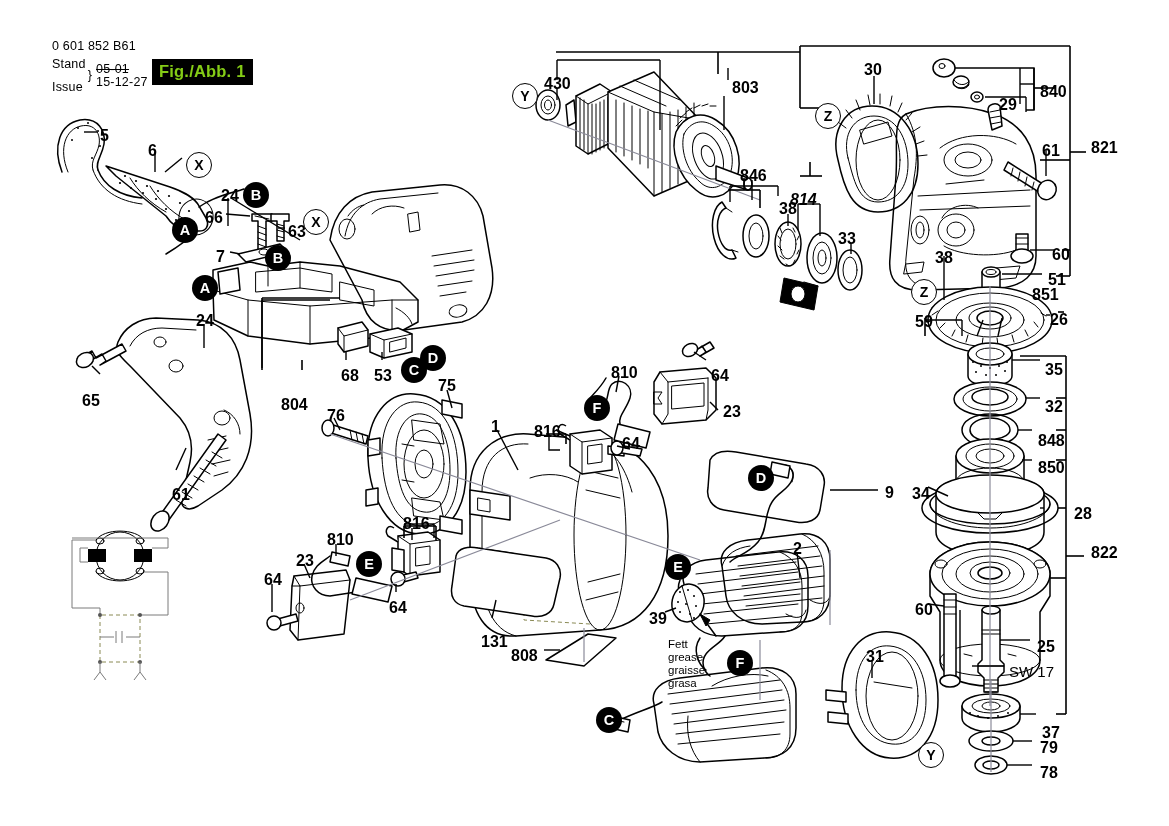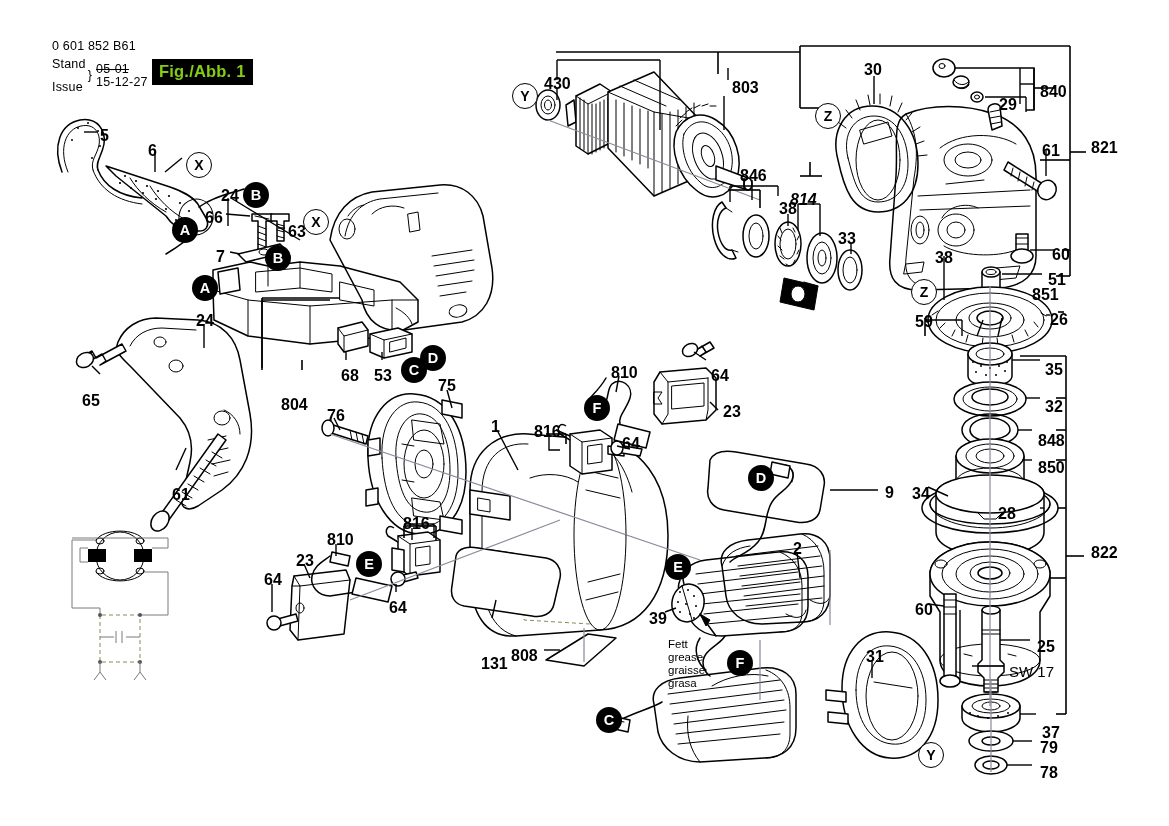--- a/index.html
+++ b/index.html
@@ -823,21 +823,21 @@
       <div class="lbl" style="left: 611px; top: 365px;">810</div>
       <div class="lbl" style="left: 711px; top: 368px;">64</div>
       <div class="lbl" style="left: 723px; top: 404px;">23</div>
       <div class="lbl" style="left: 885px; top: 485px;">9</div>
       <div class="lbl" style="left: 793px; top: 541px;">2</div>
       <div class="lbl" style="left: 327px; top: 532px;">810</div>
       <div class="lbl" style="left: 403px; top: 516px;">816</div>
       <div class="lbl" style="left: 296px; top: 553px;">23</div>
       <div class="lbl" style="left: 264px; top: 572px;">64</div>
       <div class="lbl" style="left: 389px; top: 600px;">64</div>
-      <div class="lbl" style="left: 481px; top: 656px; text-align: right;">131</div>
+      <div class="lbl" style="left: 481px; top: 634px; text-align: right;">131</div>
       <div class="lbl" style="left: 511px; top: 648px;">808</div>
       <div class="lbl" style="left: 649px; top: 611px;">39</div>
       <div class="lbl" style="left: 866px; top: 649px;">31</div>
       <div class="lbl" style="left: 544px; top: 76px;">430</div>
       <div class="lbl" style="left: 716px; top: 80px; margin-left: 16px;">803</div>
       <div class="lbl" style="left: 740px; top: 168px;">846</div>
       <div class="lbl" style="left: 779px; top: 201px;">38</div>
       <div class="lbl" style="left: 790px; top: 192px; font-style: italic;">814</div>
       <div class="lbl" style="left: 838px; top: 231px;">33</div>
       <div class="lbl" style="left: 864px; top: 62px;">30</div>
@@ -849,21 +849,21 @@
       <div class="lbl" style="left: 1048px; top: 272px;">51</div>
       <div class="lbl" style="left: 1032px; top: 287px;">851</div>
       <div class="lbl" style="left: 935px; top: 250px;">38</div>
       <div class="lbl" style="left: 915px; top: 314px;">59</div>
       <div class="lbl" style="left: 1050px; top: 312px;">26</div>
       <div class="lbl" style="left: 1045px; top: 362px;">35</div>
       <div class="lbl" style="left: 1045px; top: 399px;">32</div>
       <div class="lbl" style="left: 1038px; top: 433px;">848</div>
       <div class="lbl" style="left: 1038px; top: 460px;">850</div>
       <div class="lbl" style="left: 912px; top: 486px;">34</div>
-      <div class="lbl" style="left: 998px; top: 506px;">28</div>
+      <div class="lbl" style="left: 1046px; top: 506px; padding-left: 28px;">28</div>
       <div class="lbl" style="left: 1091px; top: 545px;">822</div>
       <div class="lbl" style="left: 915px; top: 602px;">60</div>
       <div class="lbl" style="left: 1037px; top: 639px;">25</div>
       <div class="lbl" style="left: 1042px; top: 712px; margin-top: 13px;">37</div>
       <div class="lbl" style="left: 1040px; top: 740px;">79</div>
       <div class="lbl" style="left: 1040px; top: 765px;">78</div>
     </div>
 
   <div id="callouts">
       <div class="cir" style="left: 186px; top: 152px;">X</div>

